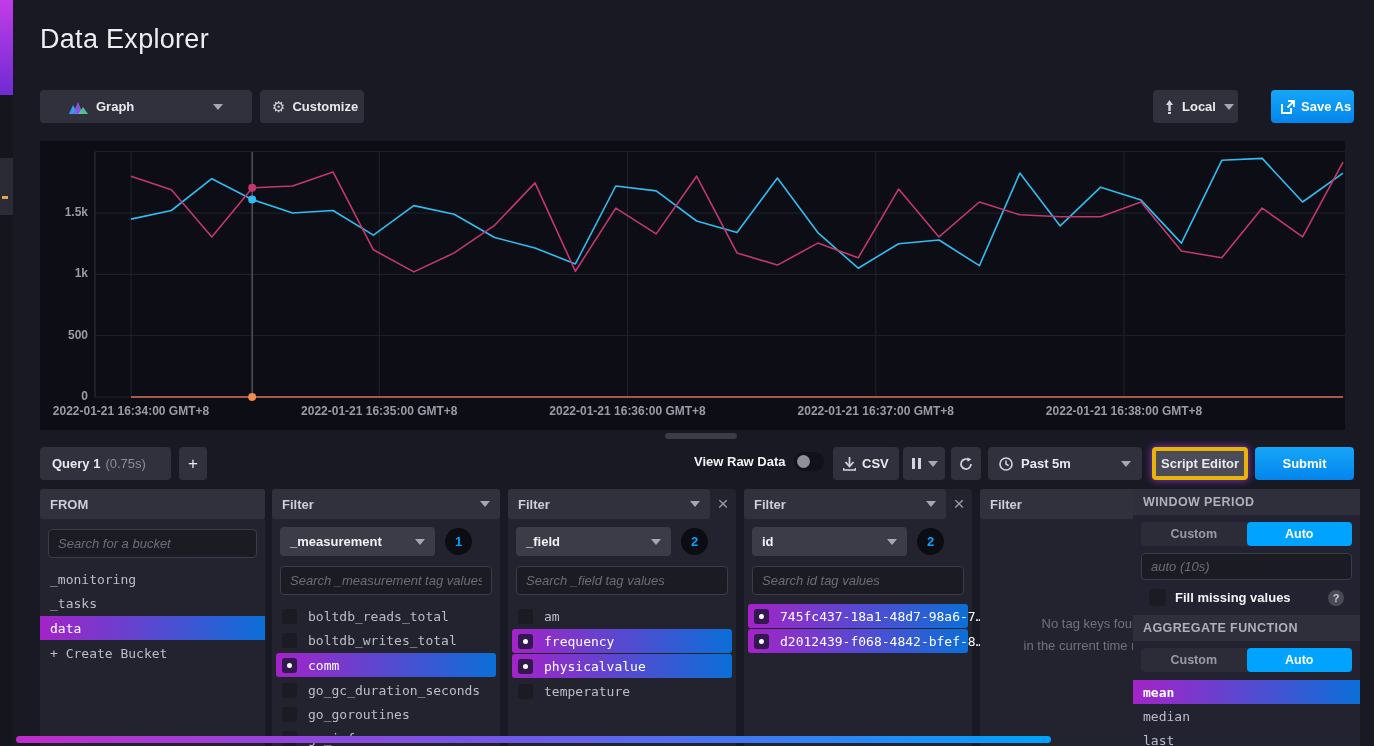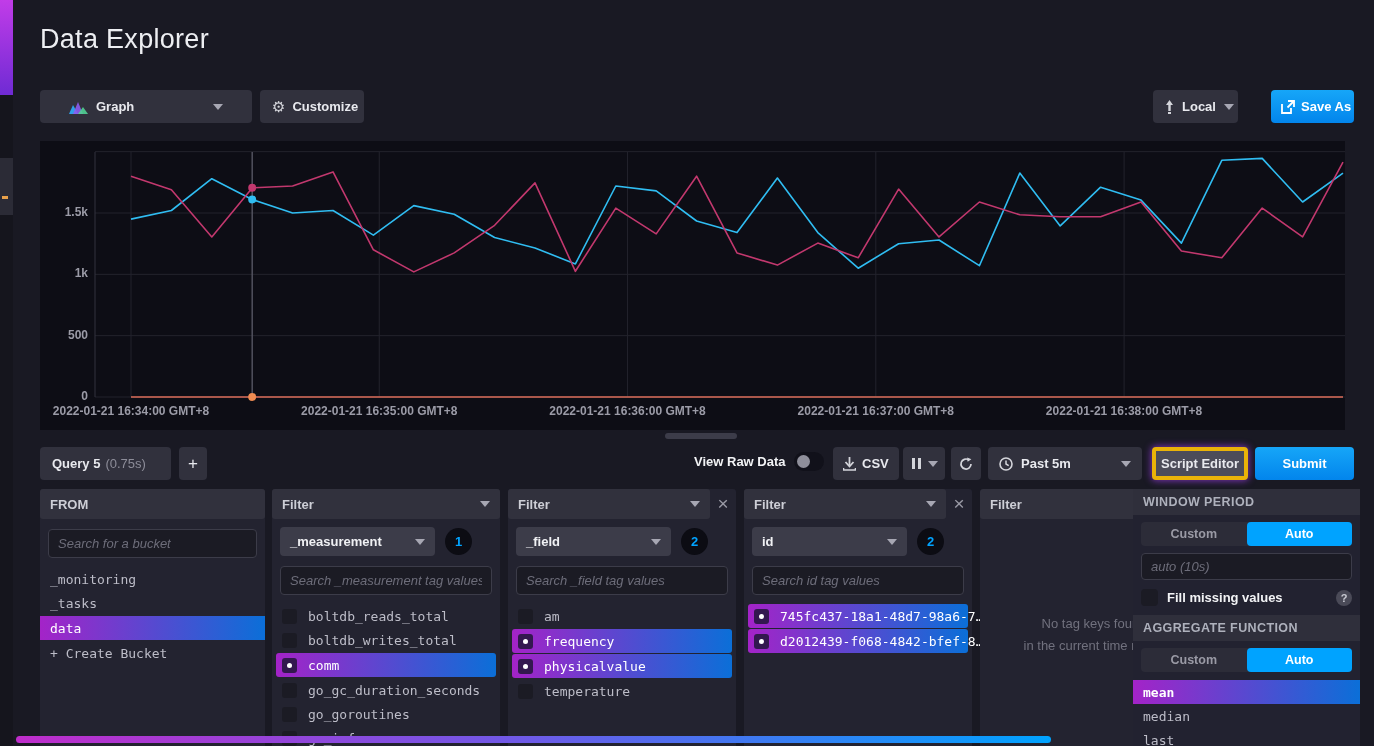--- a/index.html
+++ b/index.html
@@ -102,21 +102,21 @@
   .opt-title { height:26px; background:#2f2f3b; display:flex; align-items:center; padding:0 10px;
                color:#aeb1bc; font-size:12.5px; font-weight:700; letter-spacing:.4px; }
   .seg { margin:7px 8px 0; height:24px; background:#2c2c38; border-radius:4px; display:flex; }
   .seg div { flex:1; display:flex; align-items:center; justify-content:center; font-size:12.5px;
              font-weight:700; color:#9a9aa5; cursor:pointer; }
   .seg .active { background:#00a3ff; color:#fff; border-radius:4px; }
   .opt-input { display:block; width:calc(100% - 16px); margin:7px 8px 0; height:27px; background:#1b1b24;
                border:1px solid #3c3c49; border-radius:4px; font-style:italic; font-size:13px;
                color:#737373; padding:0 9px; outline:none; }
   .opt-input::placeholder { color:#6d6d7a; }
-  #fill-row { display:flex; align-items:center; margin:9px 8px 0; }
+  #fill-row { display:flex; align-items:center; margin:9px 16px 0; }
   #fill-checkbox { width:17px; height:17px; background:#1b1b24; border-radius:4px; margin-right:9px; cursor:pointer; }
   #fill-label { color:#f2f3f5; font-size:13px; font-weight:700; }
   #help-icon { margin-left:auto; width:16px; height:16px; border-radius:50%; background:#4a4a57;
                color:#c9cad2; font-size:11px; font-weight:700; display:flex; align-items:center;
                justify-content:center; cursor:pointer; }
   #agg-title { margin-top:9px; }
   #agg-list { margin-top:8px; }
   #agg-list .row.sel { margin:0; border-radius:0; padding:0 10px; font-weight:700; }
 
   
@@ -208,21 +208,21 @@
         <div class="tick-label x-tick" style="left: 339.27px; top: 263px;">2022-01-21 16:35:00 GMT+8</div>
         <div class="tick-label x-tick" style="left: 587.54px; top: 263px;">2022-01-21 16:36:00 GMT+8</div>
         <div class="tick-label x-tick" style="left: 835.81px; top: 263px;">2022-01-21 16:37:00 GMT+8</div>
         <div class="tick-label x-tick" style="left: 1084.08px; top: 263px;">2022-01-21 16:38:00 GMT+8</div>
       </div>
   </div>
 
   <div id="resize-handle"></div>
 
   <div class="btn" id="query-tab">
-    <span>Query 5</span>
+    <span>Query 1</span>
     <span class="dur">(0.75s)</span>
   </div>
   <div class="btn" id="add-query-btn">+</div>
 
   <div id="raw-label">View Raw Data</div>
   <div id="raw-toggle">
     <div id="raw-knob"></div>
   </div>
 
   <div class="btn" id="csv-btn">

